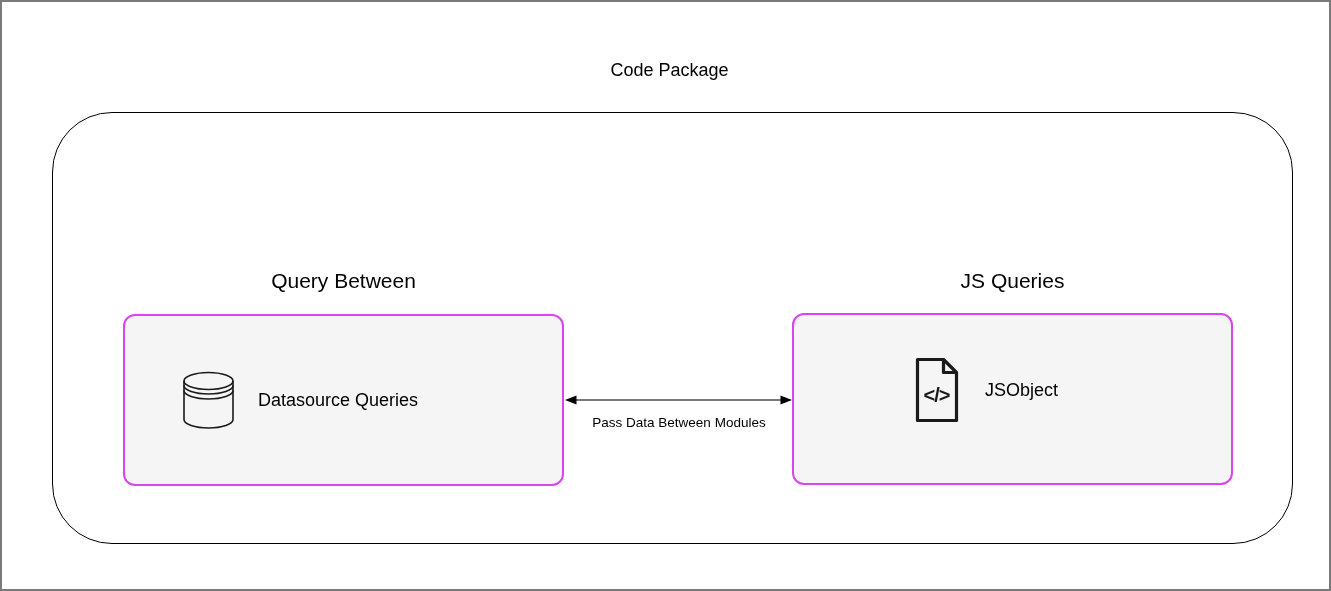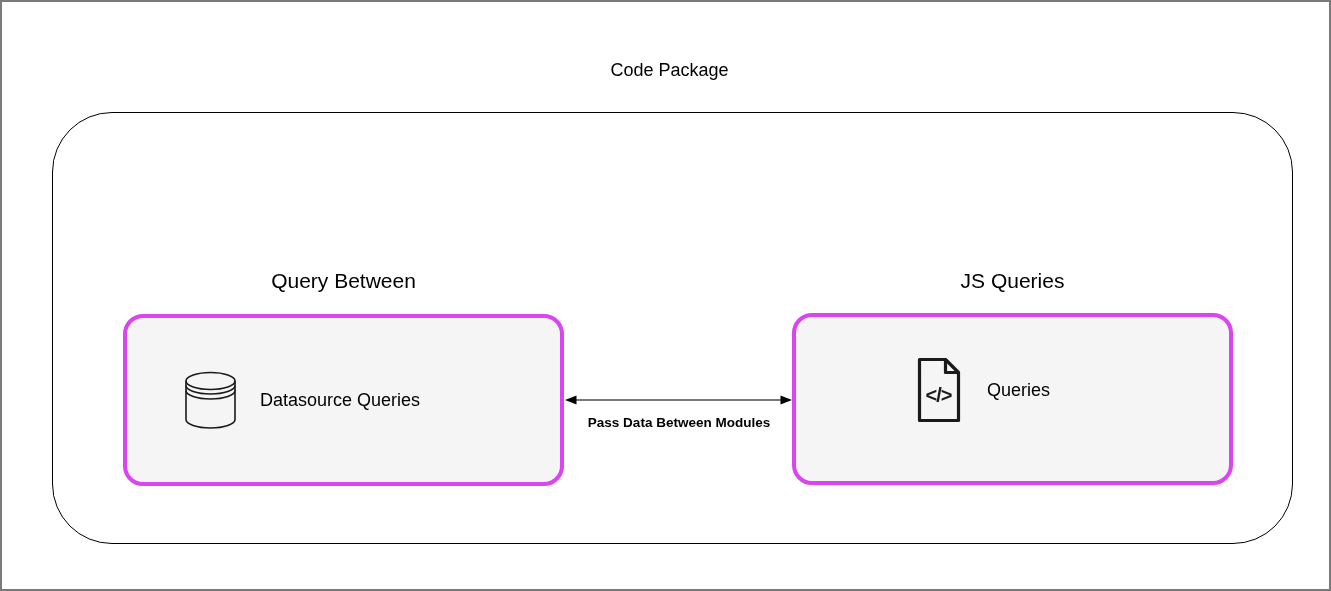--- a/index.html
+++ b/index.html
@@ -45,22 +45,22 @@
     color: #000000;
   }
   .m1-title { left: 121px; }
   .m2-title { left: 790px; }
   .module-box {
     position: absolute;
     width: 441px;
     height: 172px;
     box-sizing: border-box;
     background: #f5f5f5;
-    border: 4px solid #d946ef;
-    border-radius: 20px;
+    border: 2px solid #d946ef;
+    border-radius: 12px;
     display: flex;
     align-items: center;
   }
   .m1-box { left: 121px; top: 312px; padding-left: 57px; }
   .m2-box { left: 790px; top: 311px; padding-left: 120px; }
   .m2-box .content { transform: translateY(-9px); }
   .content { display: flex; align-items: center; }
   .m1-box .content { gap: 23px; }
   .m2-box .content { gap: 25px; }
   .item-label { font-size: 18px; line-height: 22px; color: #000000; }
@@ -73,21 +73,20 @@
   .connector-label {
     position: absolute;
     left: 563px;
     top: 412px;
     width: 228px;
     text-align: center;
     font-size: 13.5px;
     line-height: 17px;
     color: #000000;
     white-space: nowrap;
-    font-weight: bold;
   }
 </style>
 </head>
 <body>
 
 <div class="frame">
 
   <div class="diagram-title">Code Package</div>
 
   <div class="outer-box"></div>
@@ -112,21 +111,21 @@
 
   <div class="module-box m2-box">
     <div class="content">
       <span class="icon">
         <svg width="46" height="66" viewBox="0 0 46 66" fill="none">
           <path d="M3.5 2.5 H29.5 L42.5 15.5 V63.5 H3.5 Z" stroke="#1a1a1a" stroke-width="3.2" stroke-linejoin="round" fill="none"></path>
           <path d="M29.5 2.5 V15.5 H42.5" stroke="#1a1a1a" stroke-width="3.2" stroke-linejoin="round" fill="none"></path>
           <text x="22.5" y="45" text-anchor="middle" font-family="Liberation Sans, sans-serif" font-size="20" font-weight="bold" fill="#1a1a1a" letter-spacing="-1">&lt;/&gt;</text>
         </svg>
       </span>
-      <span class="item-label">Queries</span>
+      <span class="item-label">JSObject</span>
     </div>
   </div>
 
   <svg class="connector-svg" width="229" height="16" viewBox="0 0 229 16">
     <line x1="10" y1="8" x2="219" y2="8" stroke="#4d4d4d" stroke-width="1.5"></line>
     <polygon points="1,8 12.5,3.6 12.5,12.4" fill="#000000"></polygon>
     <polygon points="228,8 216.5,3.6 216.5,12.4" fill="#000000"></polygon>
   </svg>
 
   <div class="connector-label">Pass Data Between Modules</div>

